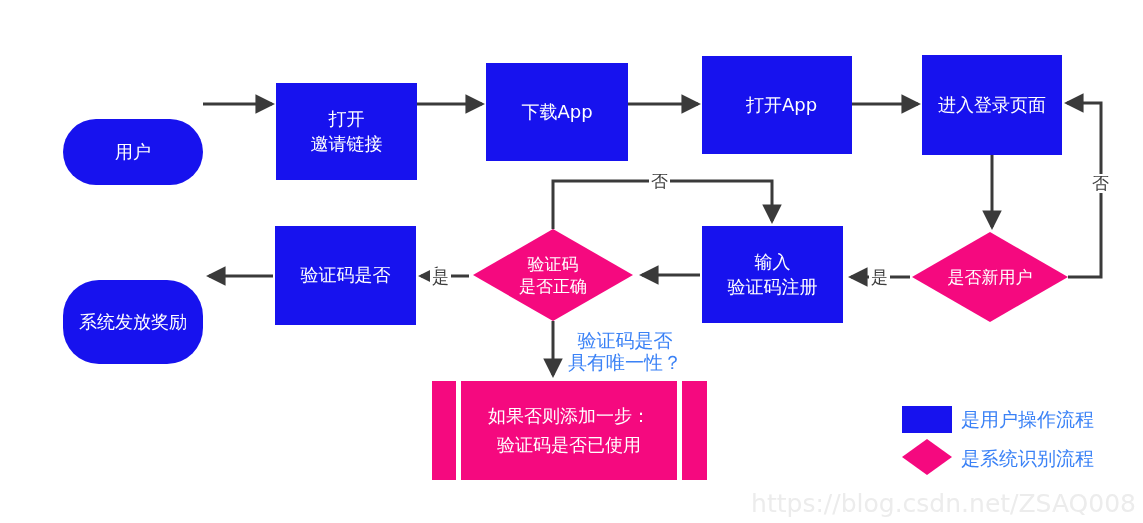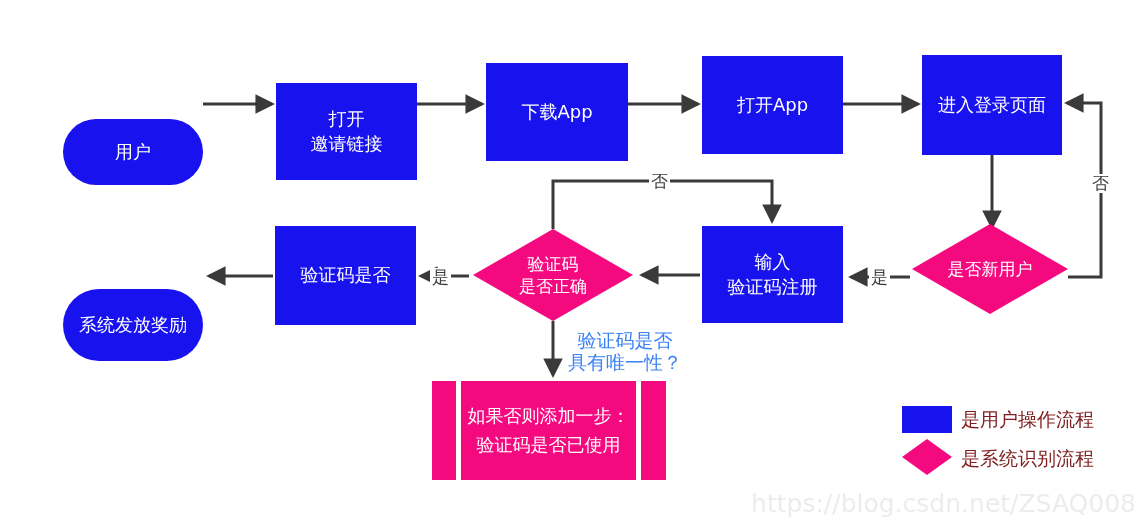--- a/index.html
+++ b/index.html
@@ -34,46 +34,46 @@
     background:#fff;padding:1px 2px;white-space:nowrap;
   }
   .annotation{
     position:absolute;left:560px;top:329px;width:130px;
     color:#3b82f6;font-size:19px;line-height:1.18;text-align:center;white-space:pre-line;
   }
   
   .n-user{left:63px;top:71px;width:140px;height:66px;border-radius:33px;}
   .n-open-invite{left:276px;top:55px;width:141px;height:97px;margin-top:28px;}
   .n-download-app{left:486px;top:56px;width:142px;height:98px;margin-top:7px;}
-  .n-open-app{left:702px;top:56px;width:141px;height:98px;}
+  .n-open-app{left:702px;top:56px;width:141px;height:98px;padding-left:9px;}
   .n-enter-login{left:922px;top:55px;width:140px;height:100px;}
-  .n-is-new-user{left:912px;top:224px;width:156px;height:90px;text-align:center;}
+  .n-is-new-user{left:912px;top:232px;width:156px;height:90px;text-align:center;}
   .n-input-code{left:702px;top:226px;width:141px;height:97px;}
   .n-code-correct{left:473px;top:229px;width:160px;height:92px;}
   .n-register-success{left:275px;top:226px;width:141px;height:99px;}
-  .n-system-reward{left:63px;top:241px;width:140px;height:72px;border-radius:36px;}
+  .n-system-reward{left:63px;top:232px;width:140px;height:84px;border-radius:36px;}
   
   .note{
-    position:absolute;left:432px;top:381px;width:234px;height:99px;
+    position:absolute;left:432px;top:381px;width:275px;height:99px;
     display:flex;gap:5px;
   }
   .note .bar{background:var(--system-flow);}
   .note .bar-l{width:24px;}
   .note .bar-r{width:25px;}
   .note .body{
     flex:1;background:var(--system-flow);display:flex;align-items:center;justify-content:center;
     color:#fff;font-size:18px;line-height:1.6;text-align:center;white-space:pre-line;
   }
   
   .legend-swatch-rect{position:absolute;left:902px;top:406px;width:50px;height:27px;background:var(--user-flow);}
   .legend-swatch-diamond{
     position:absolute;left:902px;top:439px;width:50px;height:36px;background:var(--system-flow);
     clip-path:polygon(50% 0,100% 50%,50% 100%,0 50%);
   }
-  .legend-label{position:absolute;color:#7f1d1d;font-size:19px;line-height:1;white-space:nowrap;}
+  .legend-label{position:absolute;color:#3b82f6;font-size:19px;line-height:1;white-space:nowrap;}
   .legend-label-1{left:961px;top:410px;}
   .legend-label-2{left:961px;top:449px;}
   .watermark{
     position:absolute;right:7px;bottom:7px;color:var(--watermark);
     font-size:25px;line-height:1;white-space:nowrap;letter-spacing:0;
   }
 </style>
 </head>
 <body>
 

